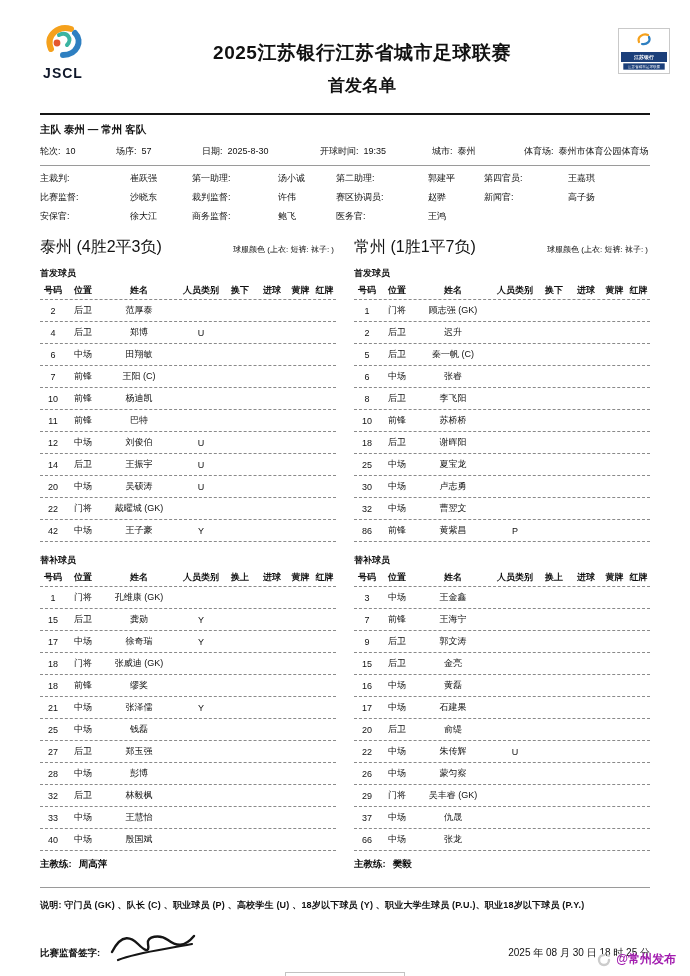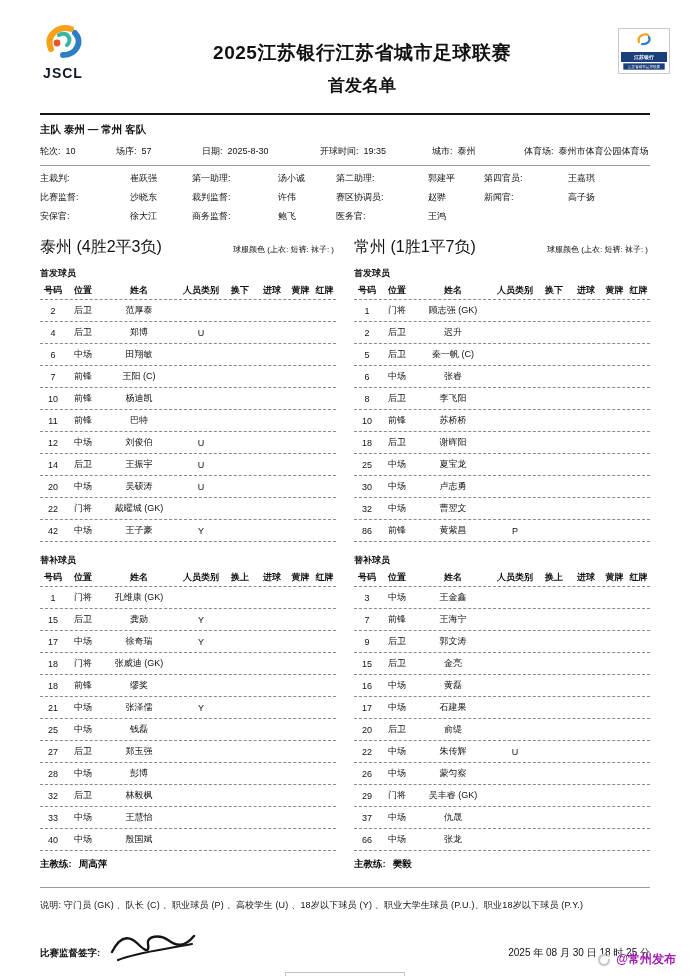--- a/index.html
+++ b/index.html
@@ -33,21 +33,21 @@
   .team-head{display:flex;align-items:baseline;}
   .team-title{font-size:16px;font-weight:normal;}
   .kit{font-size:8px;font-weight:normal;margin-left:auto;padding-right:2px;}
   .sec-label{font-size:9px;font-weight:bold;margin:9px 0 2px 0;}
 
   .prow{display:grid;grid-template-columns:26px 34px 78px 46px 32px 32px 25px 23px;
         align-items:center;height:21px;border-bottom:1px dashed #8a8a8a;font-size:9px;text-align:center;}
   .phead{font-weight:bold;height:17px;font-family:Liberation Serif, serif;}
   .coach-line{display:flex;gap:7px;font-size:9.5px;font-weight:bold;margin-top:7px;}
 
-  .notes{font-size:9px;font-weight:normal;margin-top:11px;letter-spacing:.2px;}
+  .notes{font-size:9px;font-weight:bold;margin-top:11px;letter-spacing:.2px;}
 
   .signrow{display:flex;align-items:flex-end;margin-top:16px;justify-content:center;}
   .signlabel{font-size:9.5px;font-weight:bold;padding-bottom:6px;}
   .sig{margin-left:4px;margin-bottom:2px;}
   .signdate{margin-left:auto;font-size:10px;font-weight:normal;padding-bottom:6px;}
 
   .bankbox{width:110px;margin:6px auto 0 auto;border:1px solid #c2c2c2;display:flex;align-items:center;
            justify-content:center;gap:5px;padding:4px 4px;}
   .bank-cn{font-family:"Liberation Serif","DejaVu Serif",serif;font-size:13px;font-weight:bold;color:#133a75;}
   .bank-en{font-size:4.5px;color:#555;letter-spacing:.6px;}

